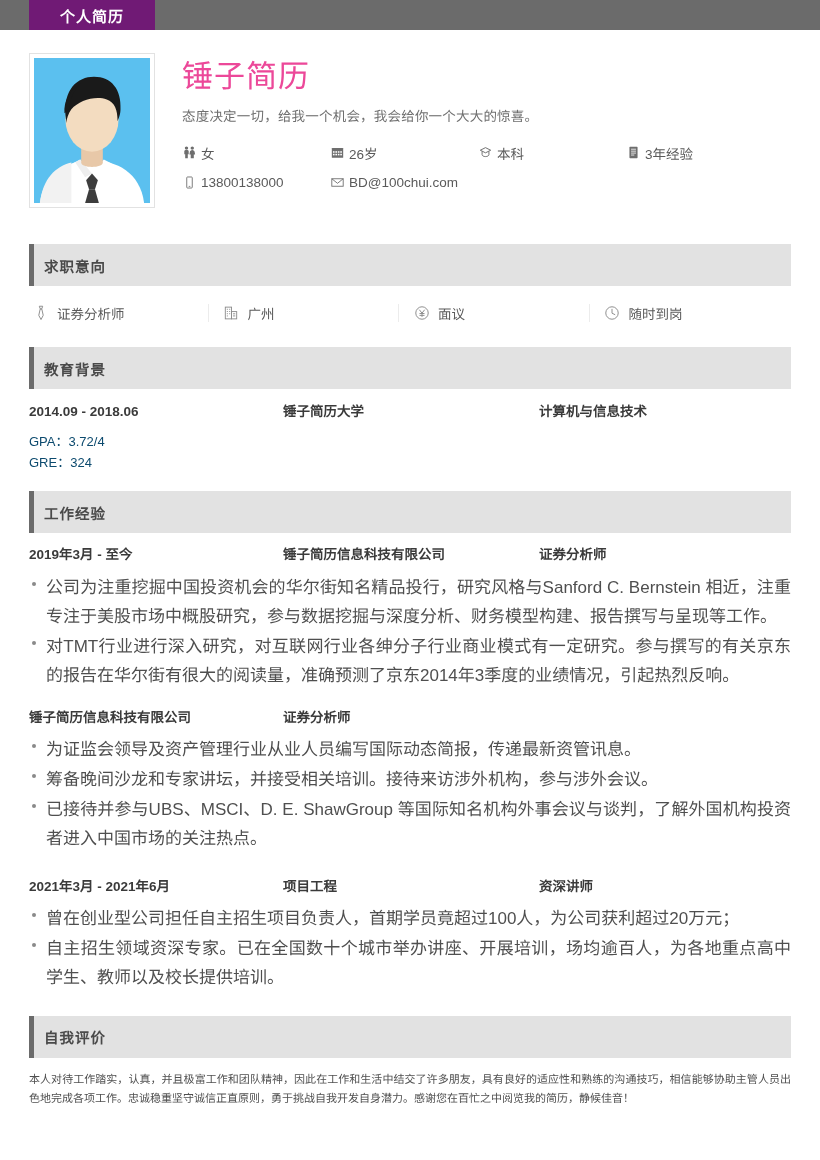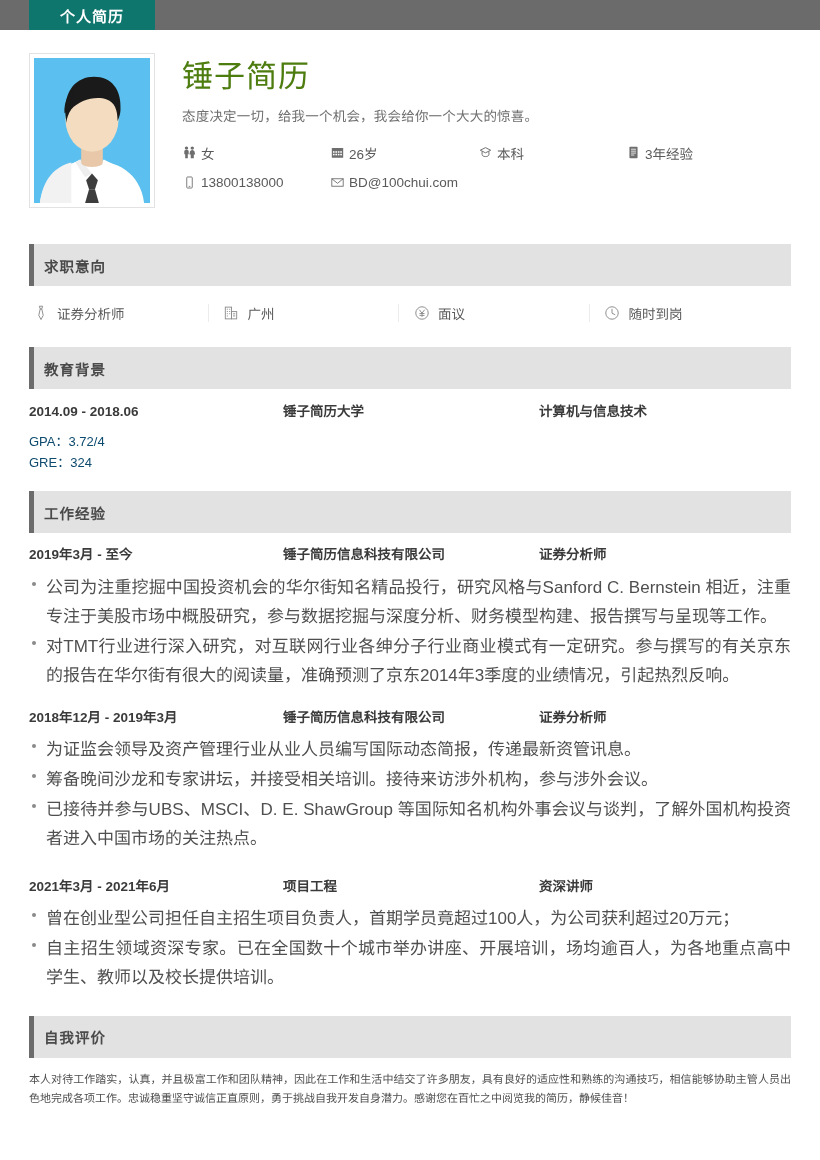--- a/index.html
+++ b/index.html
@@ -23,21 +23,21 @@
     height: 30px;
     background: #6b6b6b;
     width: 100%;
   }
   .topbar-tab {
     position: absolute;
     left: 29px;
     top: 0;
     width: 126px;
     height: 30px;
-    background: #0f766e;
+    background: #701a75;
     display: flex;
     align-items: center;
     justify-content: center;
   }
   .topbar-tab span {
     color: #ffffff;
     font-size: 15px;
     font-weight: bold;
     letter-spacing: 1px;
   }
@@ -67,21 +67,21 @@
     height: 100%;
     display: block;
   }
   .profile-info {
     flex: 1;
     padding-left: 27px;
     padding-top: 6px;
   }
   .name {
     font-size: 31px;
-    color: #4d7c0f;
+    color: #ec4899;
     line-height: 1.15;
     letter-spacing: 1px;
     font-weight: normal;
   }
   .tagline {
     font-size: 13.5px;
     color: #6f6f6f;
     margin-top: 10px;
     letter-spacing: 0.2px;
   }
@@ -433,21 +433,20 @@
         <div class="col">证券分析师</div>
       </div>
       <ul class="bullets">
         <li>公司为注重挖掘中国投资机会的华尔街知名精品投行，研究风格与Sanford C. Bernstein 相近，注重专注于美股市场中概股研究，参与数据挖掘与深度分析、财务模型构建、报告撰写与呈现等工作。</li>
         <li>对TMT行业进行深入研究，对互联网行业各绅分子行业商业模式有一定研究。参与撰写的有关京东的报告在华尔街有很大的阅读量，准确预测了京东2014年3季度的业绩情况，引起热烈反响。</li>
       </ul>
     </div>
 
     <div class="entry" style="margin-top:17px;">
       <div class="entry-head">
-        <div class="col">2018年12月 - 2019年3月</div>
         <div class="col">锤子简历信息科技有限公司</div>
         <div class="col">证券分析师</div>
       </div>
       <ul class="bullets">
         <li>为证监会领导及资产管理行业从业人员编写国际动态简报，传递最新资管讯息。</li>
         <li>筹备晚间沙龙和专家讲坛，并接受相关培训。接待来访涉外机构，参与涉外会议。</li>
         <li>已接待并参与UBS、MSCI、D. E. ShawGroup 等国际知名机构外事会议与谈判，了解外国机构投资者进入中国市场的关注热点。</li>
       </ul>
     </div>
   </div>

